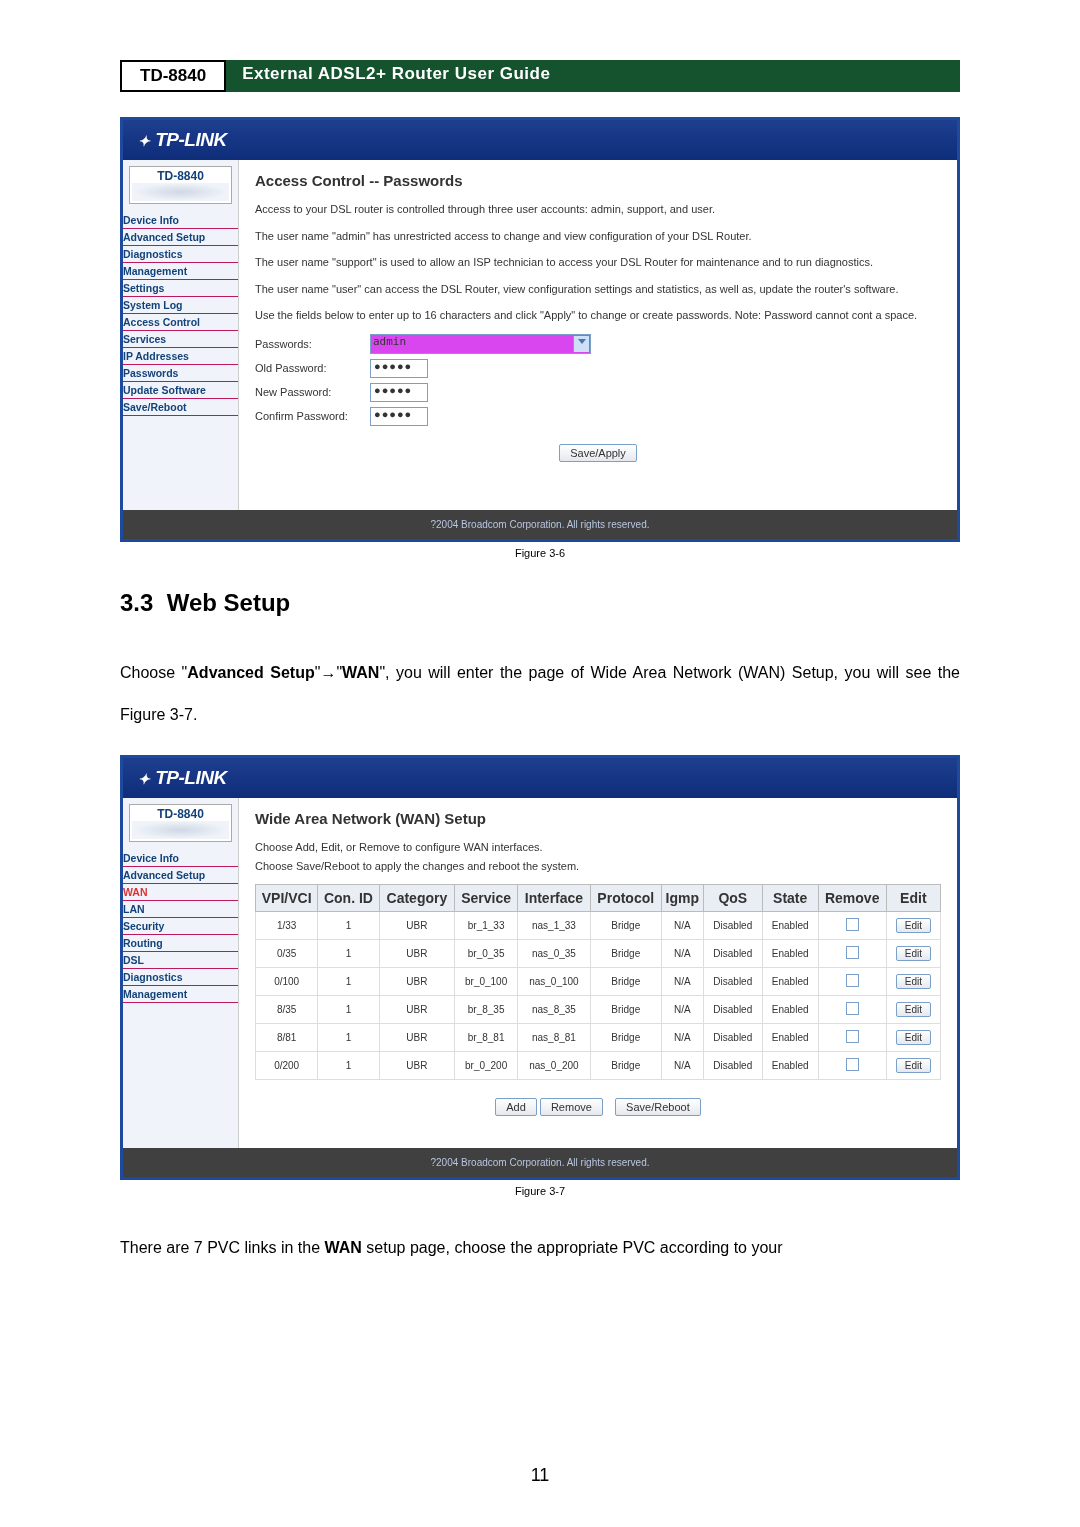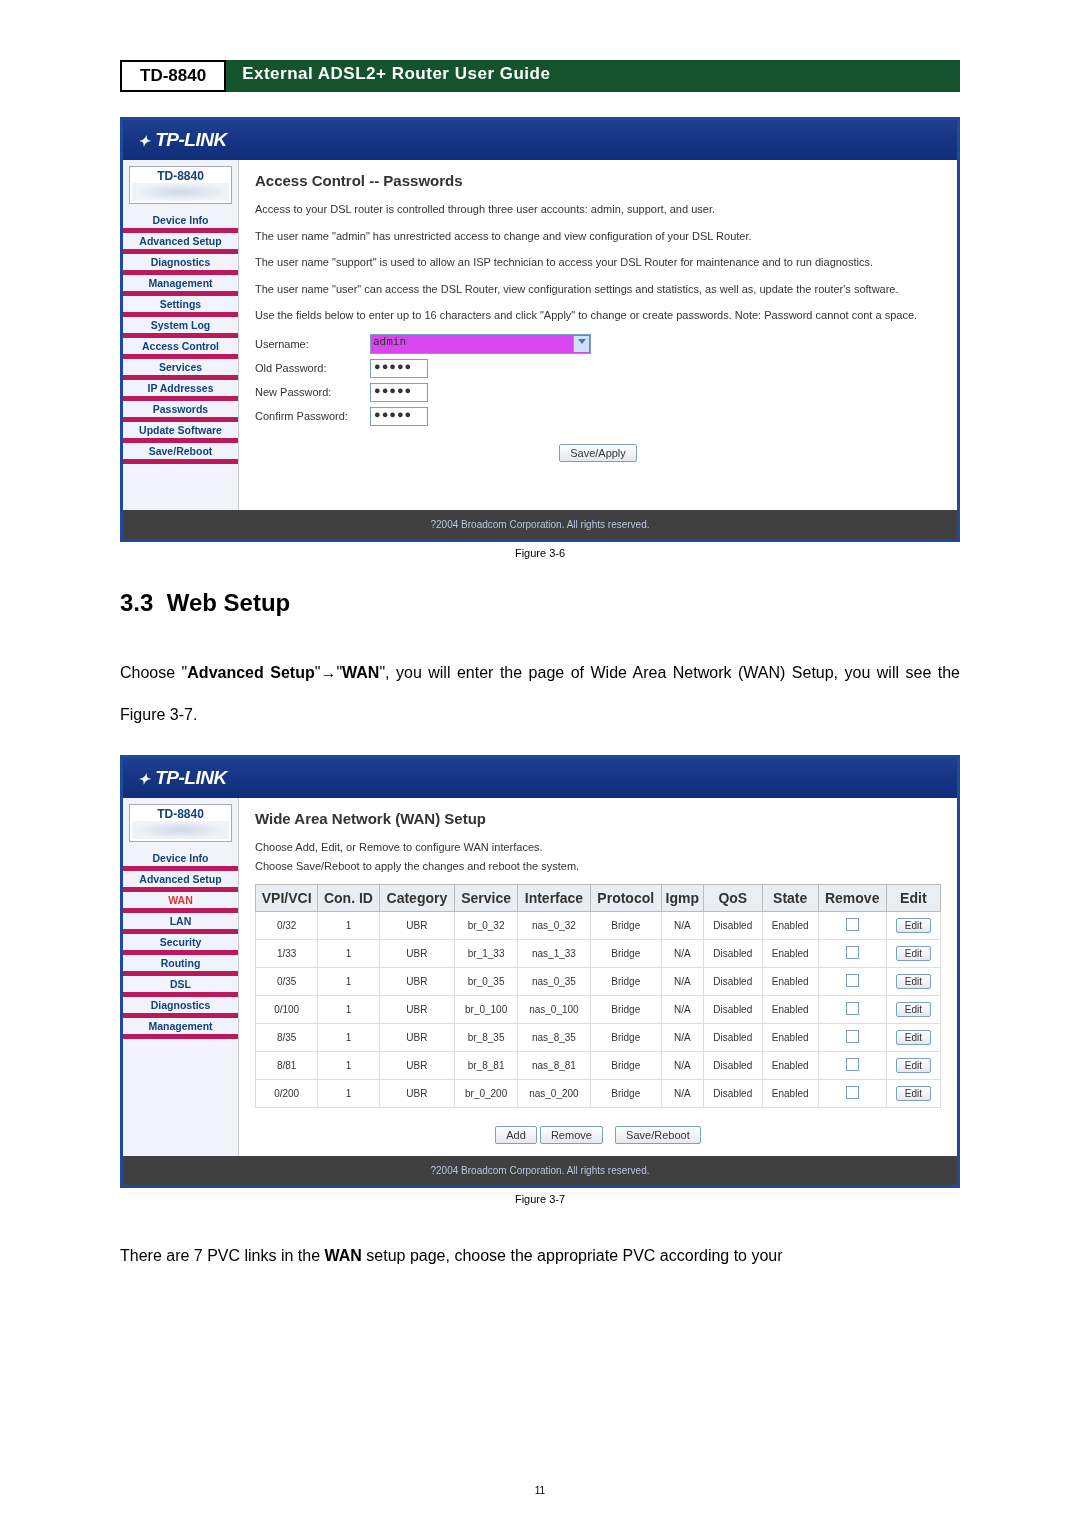--- a/index.html
+++ b/index.html
@@ -9,21 +9,21 @@
 .topbar-title{background:#14532d;color:#fff;font-weight:bold;flex:1;padding:4px 16px;font-size:17px;letter-spacing:0.5px}
 .figure{border:3px solid #1e4a9e}
 .fig-header{background:linear-gradient(#1e3f8f,#0e2d7a);color:#fff;height:40px;display:flex;align-items:center;padding-left:15px}
 .logo{font-style:italic;font-weight:bold;color:#fff;font-size:19px;letter-spacing:-0.5px}
 .logo-icon{font-size:14px;margin-right:6px;vertical-align:middle}
 .fig-body{display:flex;background:#fff;min-height:350px;position:relative}
 .sidebar{width:115px;background:#f0f4fa;border-right:1px solid #ccc}
 .devbox{background:#fff;border:1px solid #aaa;margin:6px 6px 8px;padding:2px;text-align:center}
 .devname{color:#13427a;font-weight:bold;font-size:12px}
 .devshadow{height:18px;background:radial-gradient(ellipse at center,#d0d8e5 0%,#f0f4fa 70%)}
-.nav a{display:block;text-align:center;color:#13427a;font-weight:bold;font-size:10.5px;padding:2px 0;text-decoration:none;border-bottom:5px solid #be185d}
+.nav a{display:block;color:#13427a;font-weight:bold;font-size:10.5px;padding:2px 0;text-decoration:none;border-bottom:1px solid #be185d}
 .nav a.active{color:#d33}
 .main{flex:1;padding:12px 16px;font-size:11px;color:#333}
 .main h4{color:#333;font-size:15px;margin:0 0 12px;font-weight:bold}
 .main p{margin:0 0 10px;line-height:1.5}
 .form-row{display:flex;align-items:center;margin-bottom:5px}
 .form-row label{width:115px;font-size:11px;color:#333}
 .sel{width:215px;height:18px;border:1px solid #7a9fc9;font-family:monospace;font-size:11px;padding:0 2px;background:#d946ef;position:relative}
 .sel::after{content:"";position:absolute;right:1px;top:1px;bottom:1px;width:15px;background:#cde0f5;border-left:1px solid #7a9fc9}
 .sel-arrow{position:absolute;right:4px;top:4px;width:0;height:0;border-left:4px solid transparent;border-right:4px solid transparent;border-top:5px solid #4a75b3;z-index:2}
 .pw{width:50px;height:17px;border:1px solid #7a9fc9;background:#fff;font-size:11px;padding:0 3px;letter-spacing:1px}
@@ -31,21 +31,21 @@
 .gbtn{display:inline-block;background:linear-gradient(#fff,#e5e8ee);border:1px solid #7a9fc9;padding:2px 10px;font-size:11px;color:#333;border-radius:2px}
 .figfooter{background:#404040;color:#b8c5e0;text-align:center;font-size:10px;padding:9px 0}
 .caption{text-align:center;margin:5px 0 30px;font-size:11px}
 h2.sect{font-size:24px;font-weight:bold;margin:0 0 35px}
 .bodytext{font-size:16px;line-height:2.6;text-align:justify;margin-bottom:20px}
 table.wan{border-collapse:collapse;width:100%;font-size:10px}
 table.wan th{background:#e9edf4;border:1px solid #bbb;padding:5px 0;font-weight:bold;color:#333;font-size:14px}
 table.wan td{background:#fff;border:1px solid #ddd;padding:6px 4px;text-align:center;color:#333}
 .chk{display:inline-block;width:11px;height:11px;border:1px solid #7a9fc9;background:#fff}
 .ebtn{display:inline-block;background:linear-gradient(#fff,#e5e8ee);border:1px solid #7a9fc9;padding:1px 8px;font-size:10px;border-radius:2px}
-.pg{position:absolute;bottom:31px;width:100%;left:0;text-align:center;font-size:10px}
+.pg{position:absolute;bottom:41px;width:100%;left:0;text-align:center;font-size:18px}
 .container{position:relative;min-height:1527px;box-sizing:border-box}
 </style>
 </head>
 <body>
 
 <div class="container">
 <div class="page">
 
 <div class="topbar">
   <div class="topbar-model">TD-8840</div>
@@ -78,21 +78,21 @@
             </div>
     </div>
     <div class="main">
       <h4>Access Control -- Passwords</h4>
       <p>Access to your DSL router is controlled through three user accounts: admin, support, and user.</p>
       <p>The user name "admin" has unrestricted access to change and view configuration of your DSL Router.</p>
       <p>The user name "support" is used to allow an ISP technician to access your DSL Router for maintenance and to run diagnostics.</p>
       <p>The user name "user" can access the DSL Router, view configuration settings and statistics, as well as, update the router's software.</p>
       <p>Use the fields below to enter up to 16 characters and click "Apply" to change or create passwords. Note: Password cannot cont a space.</p>
       <div class="form-row">
-              <label>Username:</label>
+              <label>Passwords:</label>
         <div class="sel"><span>admin</span><span class="sel-arrow"></span></div>
             </div>
       <div class="form-row">
               <label>Old Password:</label>
               <div class="pw">●●●●●</div>
             </div>
       <div class="form-row">
               <label>New Password:</label>
               <div class="pw">●●●●●</div>
             </div>
@@ -150,33 +150,20 @@
                   <th>Protocol</th>
                   <th>Igmp</th>
                   <th>QoS</th>
                   <th>State</th>
                   <th>Remove</th>
                   <th>Edit</th>
                 </tr>
               </thead>
         <tbody id="wanbody">
                 <tr>
-                  <td>0/32</td>
-                  <td>1</td>
-                  <td>UBR</td>
-                  <td>br_0_32</td>
-                  <td>nas_0_32</td>
-                  <td>Bridge</td>
-                  <td>N/A</td>
-                  <td>Disabled</td>
-                  <td>Enabled</td>
-                  <td><span class="chk"></span></td>
-                  <td><span class="ebtn">Edit</span></td>
-                </tr>
-                <tr>
                   <td>1/33</td>
                   <td>1</td>
                   <td>UBR</td>
                   <td>br_1_33</td>
                   <td>nas_1_33</td>
                   <td>Bridge</td>
                   <td>N/A</td>
                   <td>Disabled</td>
                   <td>Enabled</td>
                   <td><span class="chk"></span></td>

